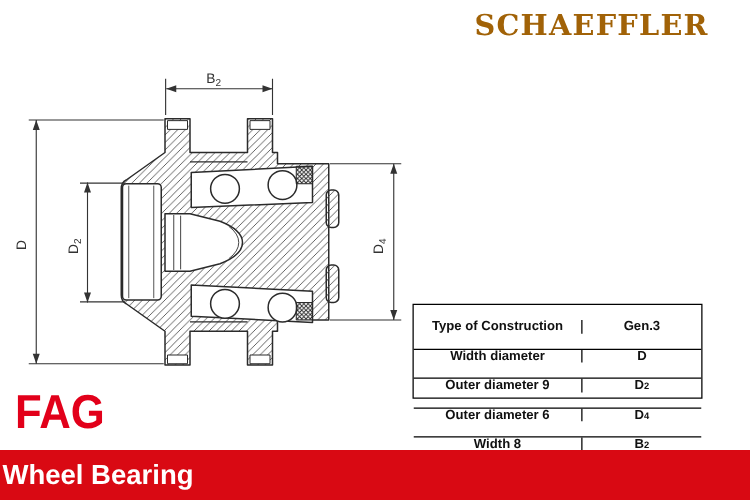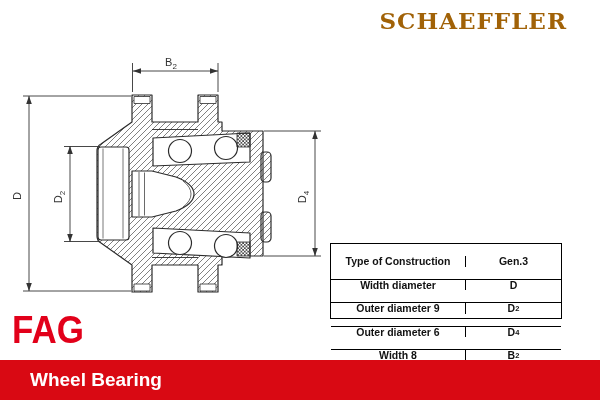--- a/index.html
+++ b/index.html
@@ -34,21 +34,21 @@
   .fag {
     position:absolute; left:12px; top:309px;
     font-size:38px; font-weight:bold; color:#E2001A;
     transform:scaleX(0.92); transform-origin:left center; letter-spacing:0px;
   }
   
   .footer-bar {
     position:absolute; left:0; top:360px; width:600px; height:40px;
     background:#D90913; display:flex; align-items:center;
   }
-  .footer-title { color:#fff; font-size:19px; font-weight:bold; padding-left:30px; }
+  .footer-title { color:#fff; font-size:22px; font-weight:bold; padding-left:2px; }
   svg text { font-family:"Liberation Sans", sans-serif; fill:#333; }
 </style>
 </head>
 <body>
 
 <div class="page">
 
   <div class="schaeffler">SCHAEFFLER</div>
 
   <svg class="drawing" viewBox="0 0 600 400">

